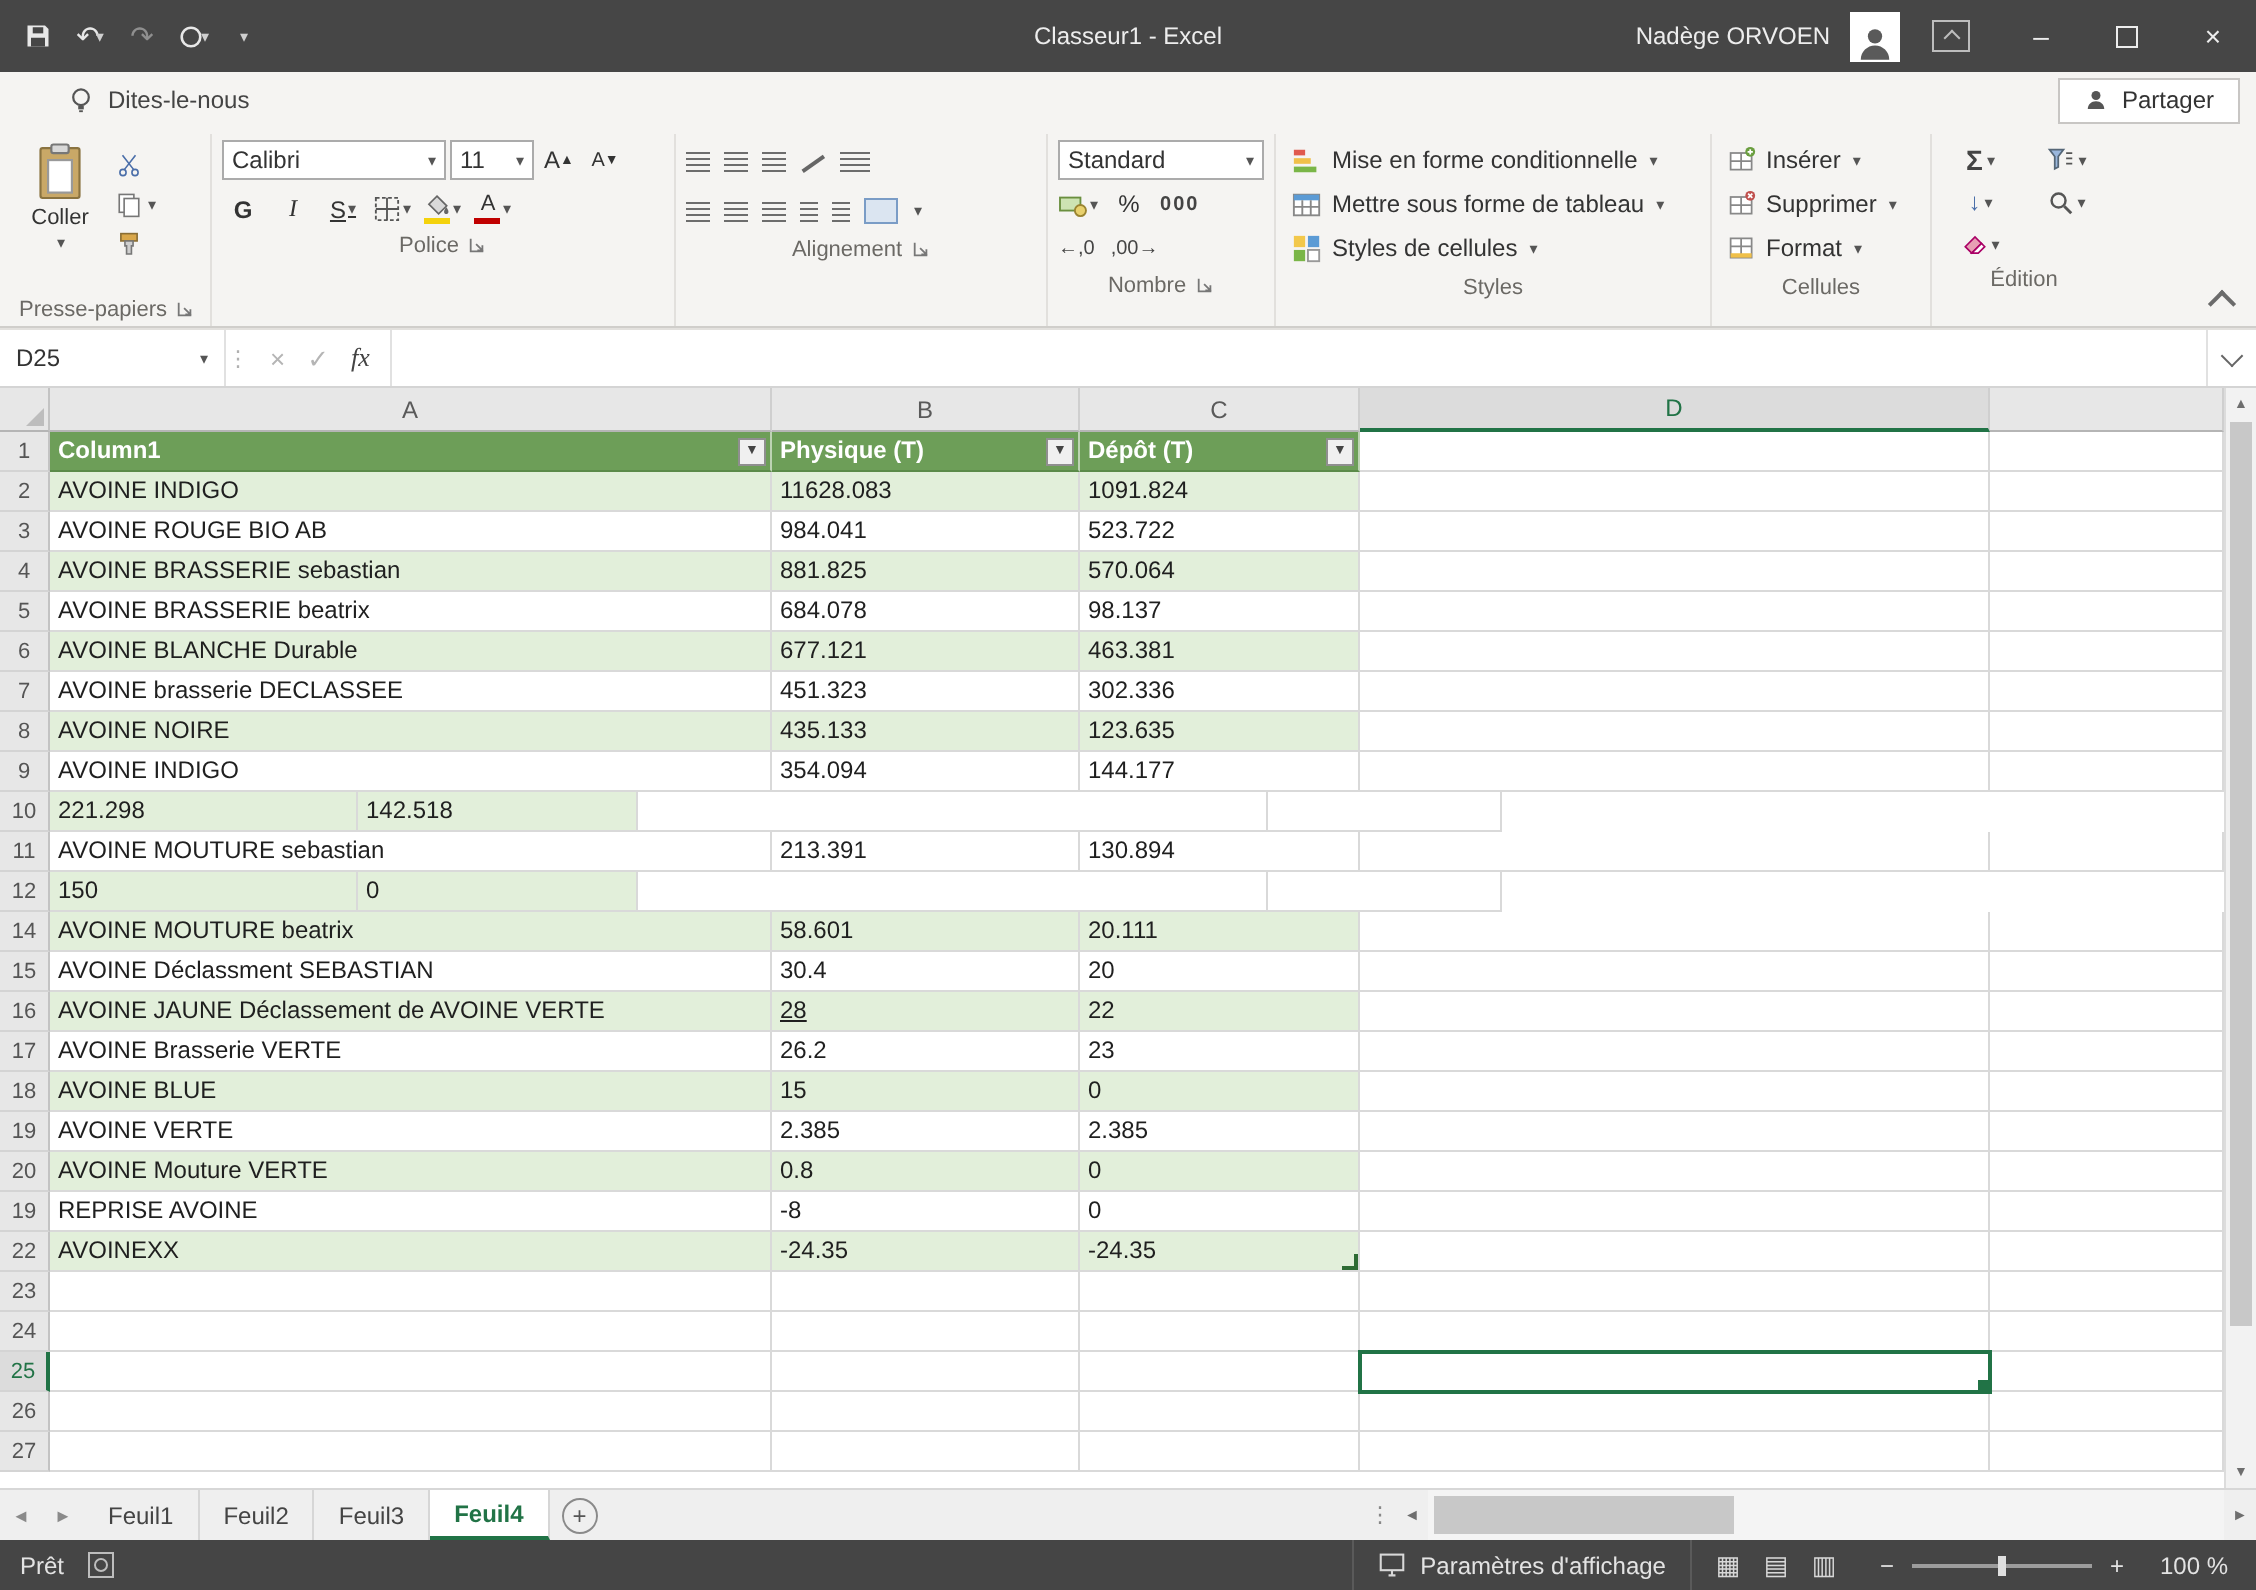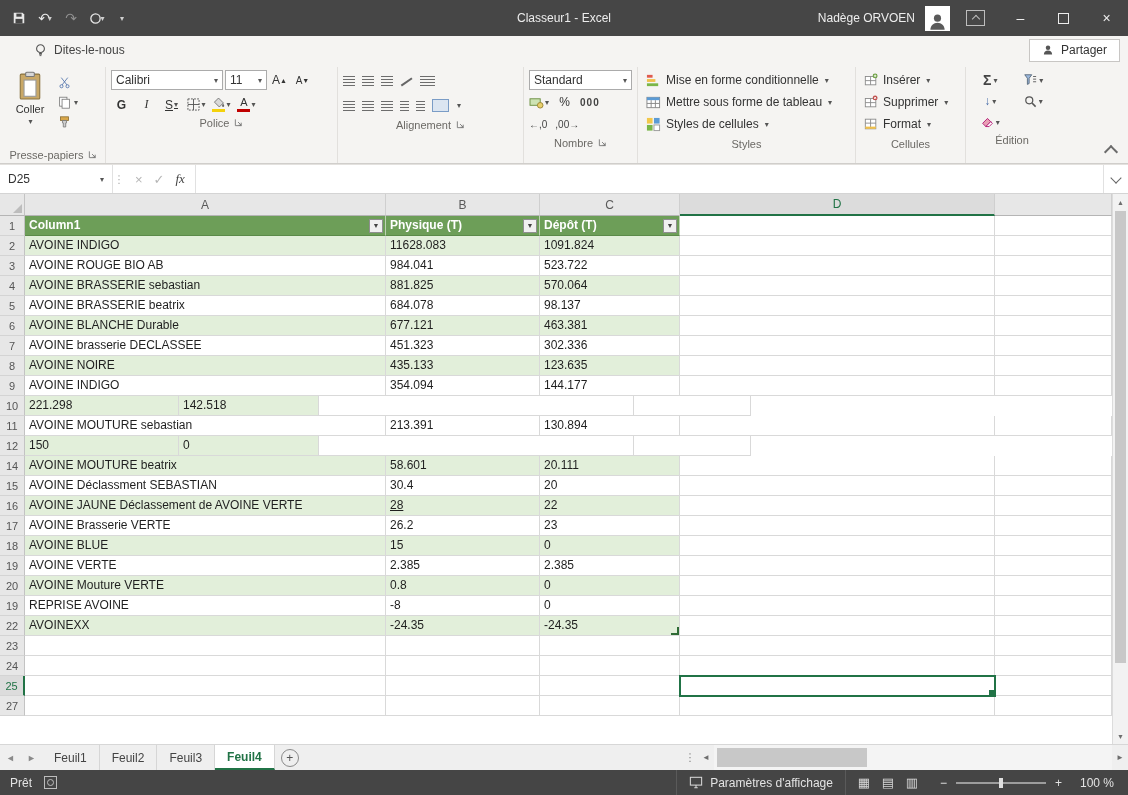--- a/index.html
+++ b/index.html
@@ -704,20 +704,28 @@
           </div>
           <div class="grow">
             <div class="rowhdr hl">25</div>
             <div class="cell" style="width: 361px;"></div>
             <div class="cell" style="width: 154px;"></div>
             <div class="cell" style="width: 140px;"></div>
             <div class="cell selcell" style="width: 315px;"></div>
             <div class="cell" style="width: 117px;"></div>
           </div>
           <div class="grow">
+            <div class="rowhdr">26</div>
+            <div class="cell" style="width: 361px;"></div>
+            <div class="cell" style="width: 154px;"></div>
+            <div class="cell" style="width: 140px;"></div>
+            <div class="cell" style="width: 315px;"></div>
+            <div class="cell" style="width: 117px;"></div>
+          </div>
+          <div class="grow">
             <div class="rowhdr">27</div>
             <div class="cell" style="width: 361px;"></div>
             <div class="cell" style="width: 154px;"></div>
             <div class="cell" style="width: 140px;"></div>
             <div class="cell" style="width: 315px;"></div>
             <div class="cell" style="width: 117px;"></div>
           </div>
         </div>
     </div>
     <div class="vscroll">

